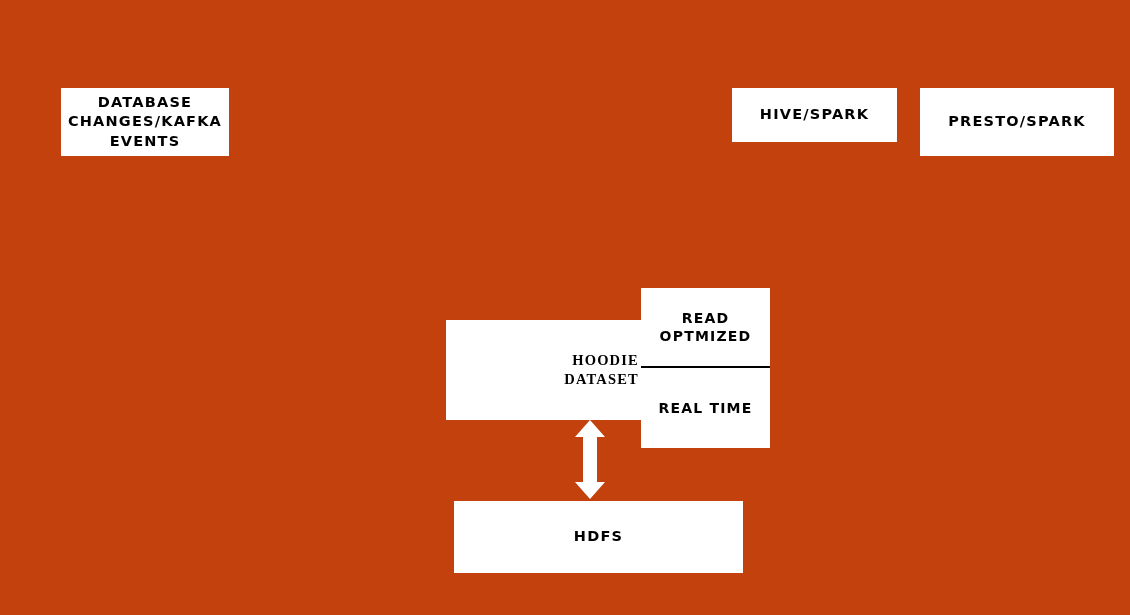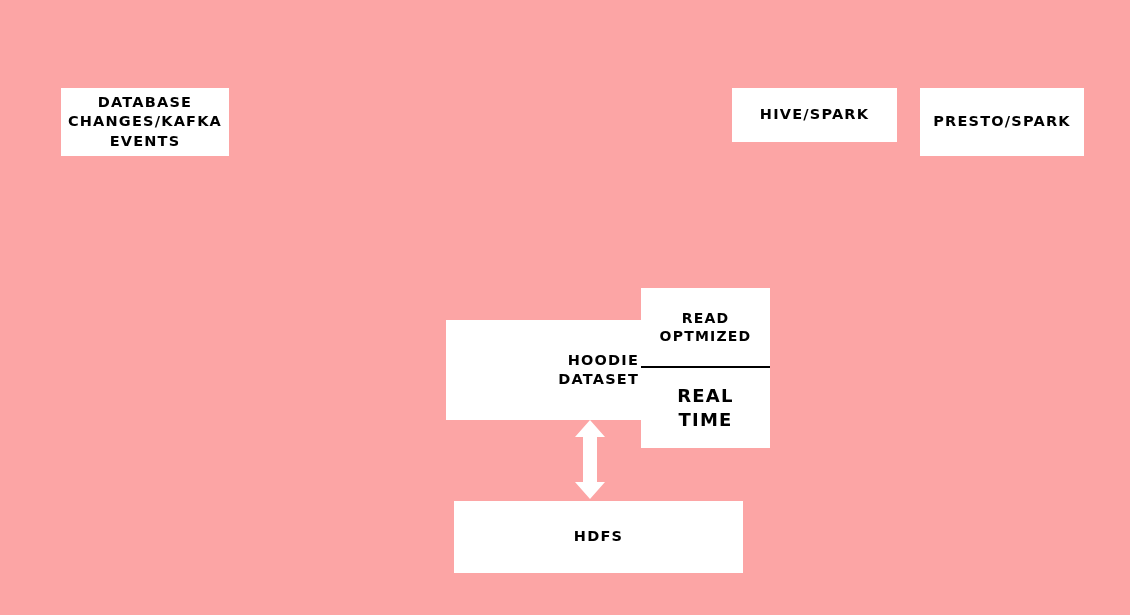--- a/index.html
+++ b/index.html
@@ -8,21 +8,21 @@
     padding: 0;
     background: #000000;
   }
   body {
     font-family: "DejaVu Sans", sans-serif;
   }
   #canvas {
     position: relative;
     width: 1130px;
     height: 615px;
-    background: #fca5a5;
+    background: #c2410c;
     overflow: hidden;
   }
   .node {
     position: absolute;
     background: #ffffff;
     color: #000000;
     box-sizing: border-box;
     display: flex;
     align-items: center;
     justify-content: center;
@@ -41,46 +41,46 @@
     white-space: pre-line;
     width: 100%;
   }
 
   
   #node-db-changes   { left: 61px;  top: 88px;  width: 168px; height: 68px; }
   #node-other-hoodie { left: 280px; top: 88px; width: 168px; height: 68px; }
 
   
   #node-hive-spark   { left: 732px; top: 88px; width: 165px; height: 54px; }
-  #node-presto-spark { left: 920px; top: 88px; width: 164px; height: 68px; }
+  #node-presto-spark { left: 920px; top: 88px; width: 194px; height: 68px; }
 
   
   #node-hoodie-dataset {
     left: 446px; top: 320px; width: 195px; height: 100px;
     justify-content: flex-end;
     padding-right: 2px;
   }
-  #node-hoodie-dataset .lbl { text-align: right; width: auto; }
+  #node-hoodie-dataset .lbl { text-align: right; width: auto; font-family: Liberation Serif, serif; }
 
   
   .view-stack {
     position: absolute;
     left: 641px;
     top: 288px;
     width: 129px;
     height: 160px;
   }
   #node-read-optimized {
     left: 0; top: 0; width: 129px; height: 80px;
     border-bottom: 2px solid #000000;
     font-size: 14px;
   }
   #node-real-time {
     left: 0; top: 80px; width: 129px; height: 80px;
-    font-size: 18px;
+    font-size: 14px;
   }
   .view-stack .node { position: absolute; }
 
   
   #node-hdfs { left: 446px; top: 501px; width: 289px; height: 72px; margin-left: 8px; }
 
   
   #arrow-hoodie-hdfs {
     position: absolute;
     left: 574px;

